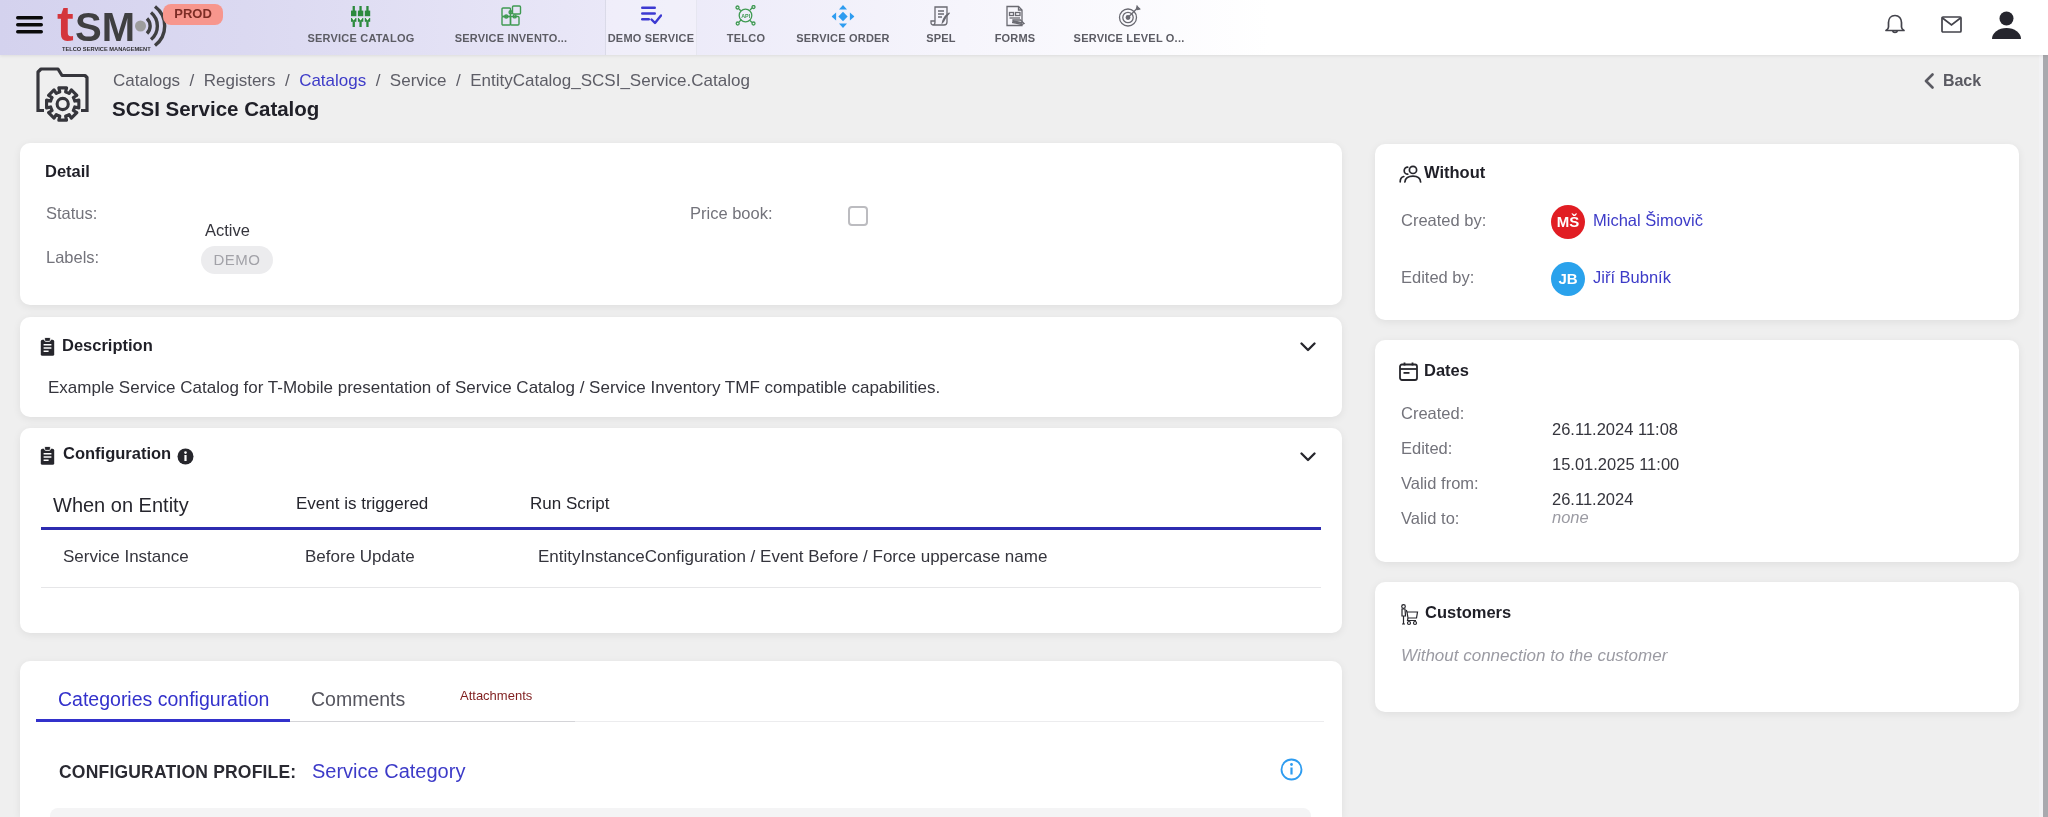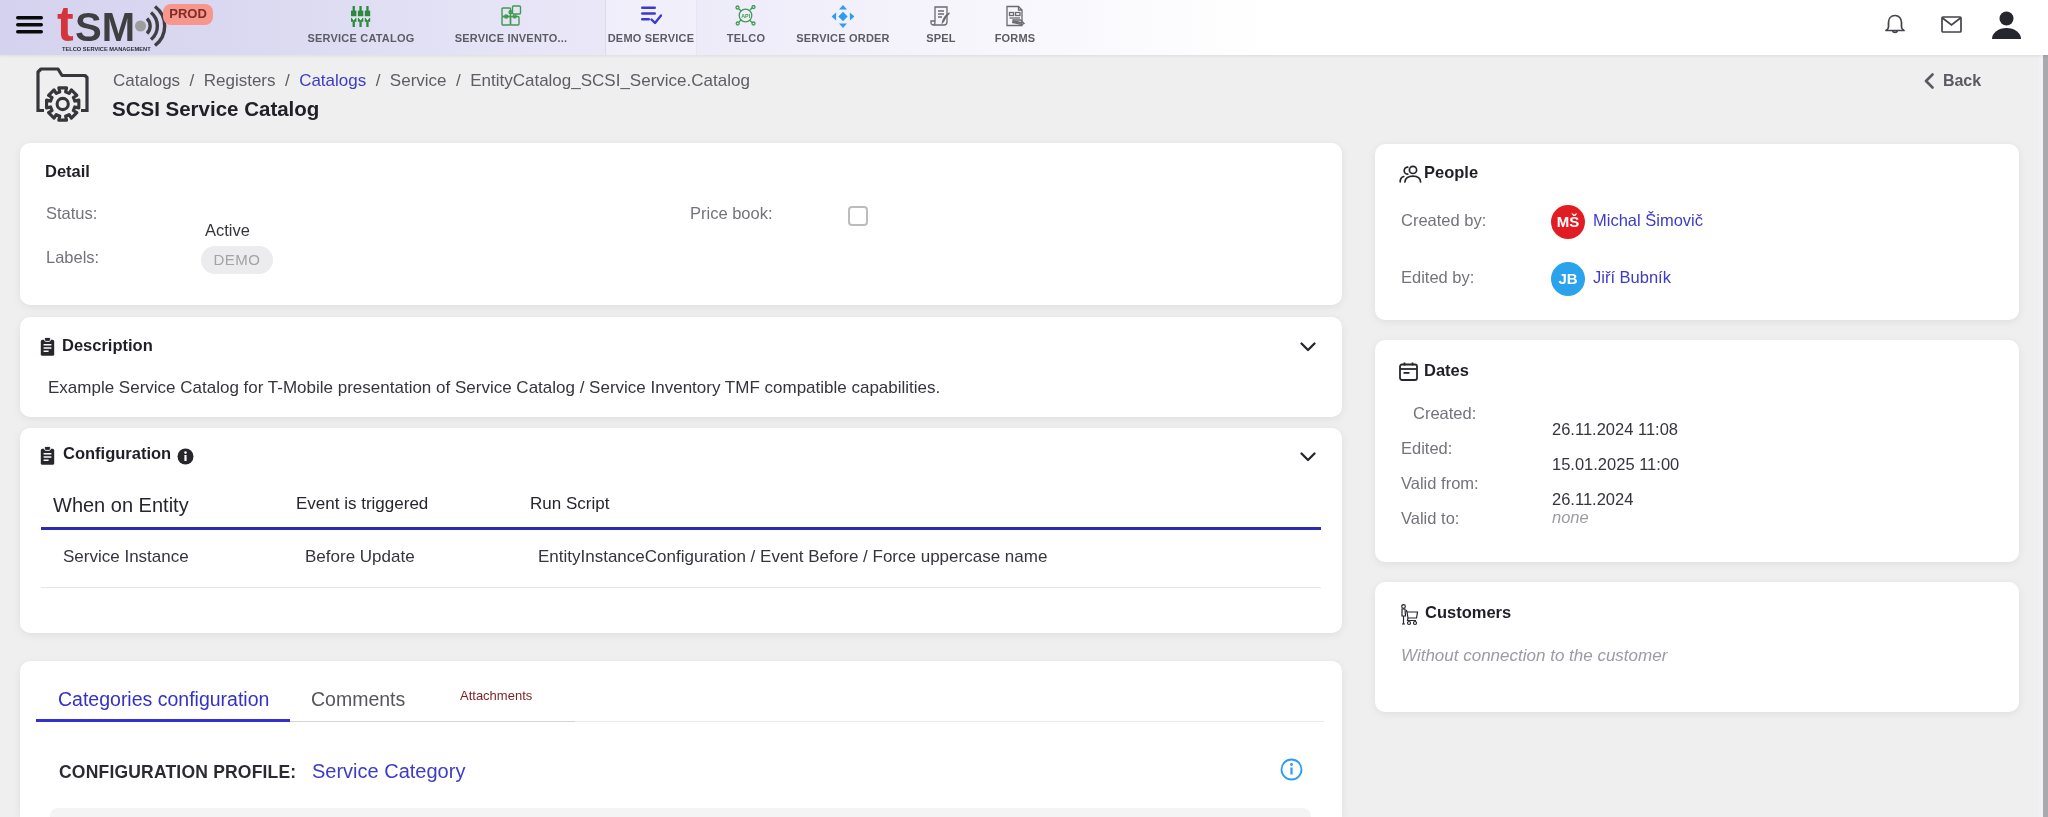--- a/index.html
+++ b/index.html
@@ -34,21 +34,21 @@
   <svg class="abs" style="left:59px;top:2px" width="112" height="51" viewBox="0 0 112 51" overflow="visible">
     <text x="-2" y="39" font-family="Liberation Sans" font-size="50" font-weight="bold" fill="#d4353c">t</text>
     <text x="16" y="39" font-family="Liberation Sans" font-size="40" font-weight="bold" fill="#3f3f41">SM</text>
     <circle cx="81.5" cy="24" r="5.5" fill="#9d9d9d"></circle>
     <path d="M 88 16.5 A 10.5 10.5 0 0 1 88 31.5" fill="none" stroke="#3f3f41" stroke-width="3.4"></path>
     <path d="M 92 10.5 A 17.5 17.5 0 0 1 92 37.5" fill="none" stroke="#3f3f41" stroke-width="3.4"></path>
     <path d="M 96 4.5 A 24.5 24.5 0 0 1 96 43.5" fill="none" stroke="#3f3f41" stroke-width="3.4"></path>
     <text x="3" y="48.5" font-family="Liberation Sans" font-size="5.7" font-weight="bold" fill="#2e2e30">TELCO SERVICE MANAGEMENT</text>
   </svg>
 
-  <div class="abs" style="left:163px;top:4px;width:50px;height:21px;background:#f7968d;border-radius:8px;text-align:center;line-height:20px;font-size:13px;font-weight:bold;color:#7c2d26;">PROD</div>
+  <div class="abs" style="left:163px;top:4px;width:60px;height:21px;background:#f7968d;border-radius:8px;text-align:center;line-height:20px;font-size:13px;font-weight:bold;color:#7c2d26;">PROD</div>
 
   <div class="abs" style="left:605px;top:0;width:92px;height:55px;background:rgba(255,255,255,.28);border-left:1px solid #dadae8;border-right:1px solid #e6e6f0;"></div>
 
   <div class="navitem" style="left:301px;width:120px;">
     <svg class="navicon" style="top:6px" width="21" height="21" viewBox="0 0 21 21">
       <rect x="2.1" y="0" width="2.3" height="6" fill="#2c8a3d"></rect>
       <rect x="0.5" y="4.6" width="5.4" height="5.6" fill="#2c8a3d"></rect>
       <rect x="0.5" y="12" width="5.4" height="3.8" fill="#2c8a3d"></rect>
       <polygon points="1.3,12 5.1,12 3.2,14.6" fill="#fff" opacity="0.9"></polygon>
       <rect x="2.1" y="15.4" width="2.3" height="5.6" fill="#2c8a3d"></rect>
@@ -143,20 +143,32 @@
         <rect x="11.5" y="7.5" width="4.5" height="3"></rect>
         <path d="M 5.5 13 L 16 13"></path>
         <path d="M 8 17.5 L 15 17.5"></path>
         <path d="M 9 15 L 16.5 15 L 20 18.5 L 17.5 19.5 L 9 17.5 Z" fill="#fff"></path>
         <path d="M 9 15.2 L 19 17.2 L 18 19 L 9 17.5 Z" fill="#6a6a72" stroke="none"></path>
       </g>
     </svg>
     <div class="navlabel">FORMS</div>
   </div>
 
+  <div class="navitem" style="left:1064px;width:130px;">
+    <svg class="navicon" width="23" height="23" viewBox="0 0 23 23">
+      <g fill="none" stroke="#6a6a72" stroke-width="1.3">
+        <circle cx="10.5" cy="12.5" r="8.5"></circle>
+        <circle cx="10.5" cy="12.5" r="5.2"></circle>
+        <circle cx="10.5" cy="12.5" r="1.8" fill="#6a6a72"></circle>
+        <path d="M 10.5 12.5 L 19 4"></path>
+        <path d="M 19 4 l 0.6 -2.8 l 1.2 1.6 l 1.6 1.2 l -2.8 0.6 Z" fill="#6a6a72"></path>
+      </g>
+    </svg>
+    <div class="navlabel">SERVICE LEVEL O...</div>
+  </div>
 
   <svg class="abs" style="left:1884px;top:14px" width="22" height="21" viewBox="0 0 22 21">
     <path d="M 11 1.5 C 7 1.5 4.5 4.5 4.5 8.5 L 4.5 13 C 4.5 14.5 3.5 15.5 2 16.5 L 20 16.5 C 18.5 15.5 17.5 14.5 17.5 13 L 17.5 8.5 C 17.5 4.5 15 1.5 11 1.5 Z" fill="none" stroke="#43434b" stroke-width="1.7" stroke-linejoin="round"></path>
     <path d="M 8.5 16.5 a 2.6 2.6 0 0 0 5 0" fill="none" stroke="#43434b" stroke-width="1.7"></path>
   </svg>
   <svg class="abs" style="left:1941px;top:16px" width="21" height="17" viewBox="0 0 21 17">
     <rect x="1" y="1" width="19" height="15" rx="1" fill="none" stroke="#43434b" stroke-width="1.7"></rect>
     <path d="M 1.5 2 L 10.5 9 L 19.5 2" fill="none" stroke="#43434b" stroke-width="1.7"></path>
   </svg>
   <svg class="abs" style="left:1990px;top:9px" width="33" height="33" viewBox="0 0 33 33">
@@ -247,38 +259,38 @@
 
 <div class="card" style="left:1375px;top:144px;width:644px;height:176px;">
   <svg class="abs" style="left:24px;top:21px" width="23" height="18" viewBox="0 0 23 18">
     <g fill="none" stroke="#26262c" stroke-width="1.7" stroke-linecap="round">
       <circle cx="14" cy="4.9" r="3.6"></circle>
       <path d="M 8.7 2.2 A 3.3 3.3 0 0 0 8.7 9.2"></path>
       <path d="M 5.9 17 C 6.3 12.9 9.9 11.2 14 11.2 C 18.1 11.2 21.3 12.9 21.6 17"></path>
       <path d="M 1.2 16.8 C 1.2 13.7 2.6 12.1 4.8 11.5"></path>
     </g>
   </svg>
-  <div class="abs ctitle" style="left:49px;top:19px;">People</div>
+  <div class="abs ctitle" style="left:49px;top:19px;">Without</div>
   <div class="abs lbl" style="left:26px;top:67px;">Created by:</div>
   <div class="abs" style="left:176px;top:61px;width:34px;height:34px;border-radius:50%;background:#e11d23;color:#fff;text-align:center;line-height:34px;font-size:15px;font-weight:bold;">MŠ</div>
   <div class="abs link" style="left:218px;top:67px;font-size:16.5px;">Michal Šimovič</div>
   <div class="abs lbl" style="left:26px;top:124px;">Edited by:</div>
   <div class="abs" style="left:176px;top:118px;width:34px;height:34px;border-radius:50%;background:#2aa2ec;color:#fff;text-align:center;line-height:34px;font-size:15px;font-weight:bold;">JB</div>
   <div class="abs link" style="left:218px;top:124px;font-size:16.5px;">Jiří Bubník</div>
 </div>
 
 <div class="card" style="left:1375px;top:340px;width:644px;height:222px;">
   <svg class="abs" style="left:24px;top:22px" width="19" height="19" viewBox="0 0 19 19">
     <rect x="1" y="2.5" width="17" height="15.5" rx="2" fill="none" stroke="#26262c" stroke-width="1.8"></rect>
     <path d="M 1 7 L 18 7" stroke="#26262c" stroke-width="1.8"></path>
     <rect x="4.5" y="10" width="6" height="1.8" fill="#26262c"></rect>
     <path d="M 5.5 0.5 L 5.5 3.5 M 13.5 0.5 L 13.5 3.5" stroke="#26262c" stroke-width="1.8"></path>
   </svg>
   <div class="abs ctitle" style="left:49px;top:21px;">Dates</div>
-  <div class="abs lbl" style="left:38px;top:64px;">Created:</div>
+  <div class="abs lbl" style="left:26px;top:64px;">Created:</div>
   <div class="abs val" style="left:177px;top:63px;">26.11.2024 11:08</div>
   <div class="abs lbl" style="left:26px;top:99px;">Edited:</div>
   <div class="abs val" style="left:177px;top:98px;">15.01.2025 11:00</div>
   <div class="abs lbl" style="left:26px;top:134px;">Valid from:</div>
   <div class="abs val" style="left:177px;top:133px;">26.11.2024</div>
   <div class="abs lbl" style="left:26px;top:169px;">Valid to:</div>
   <div class="abs" style="left:177px;top:168px;font-size:16.5px;font-style:italic;color:#9b9ba3;">none</div>
 </div>
 
 <div class="card" style="left:1375px;top:582px;width:644px;height:130px;">

